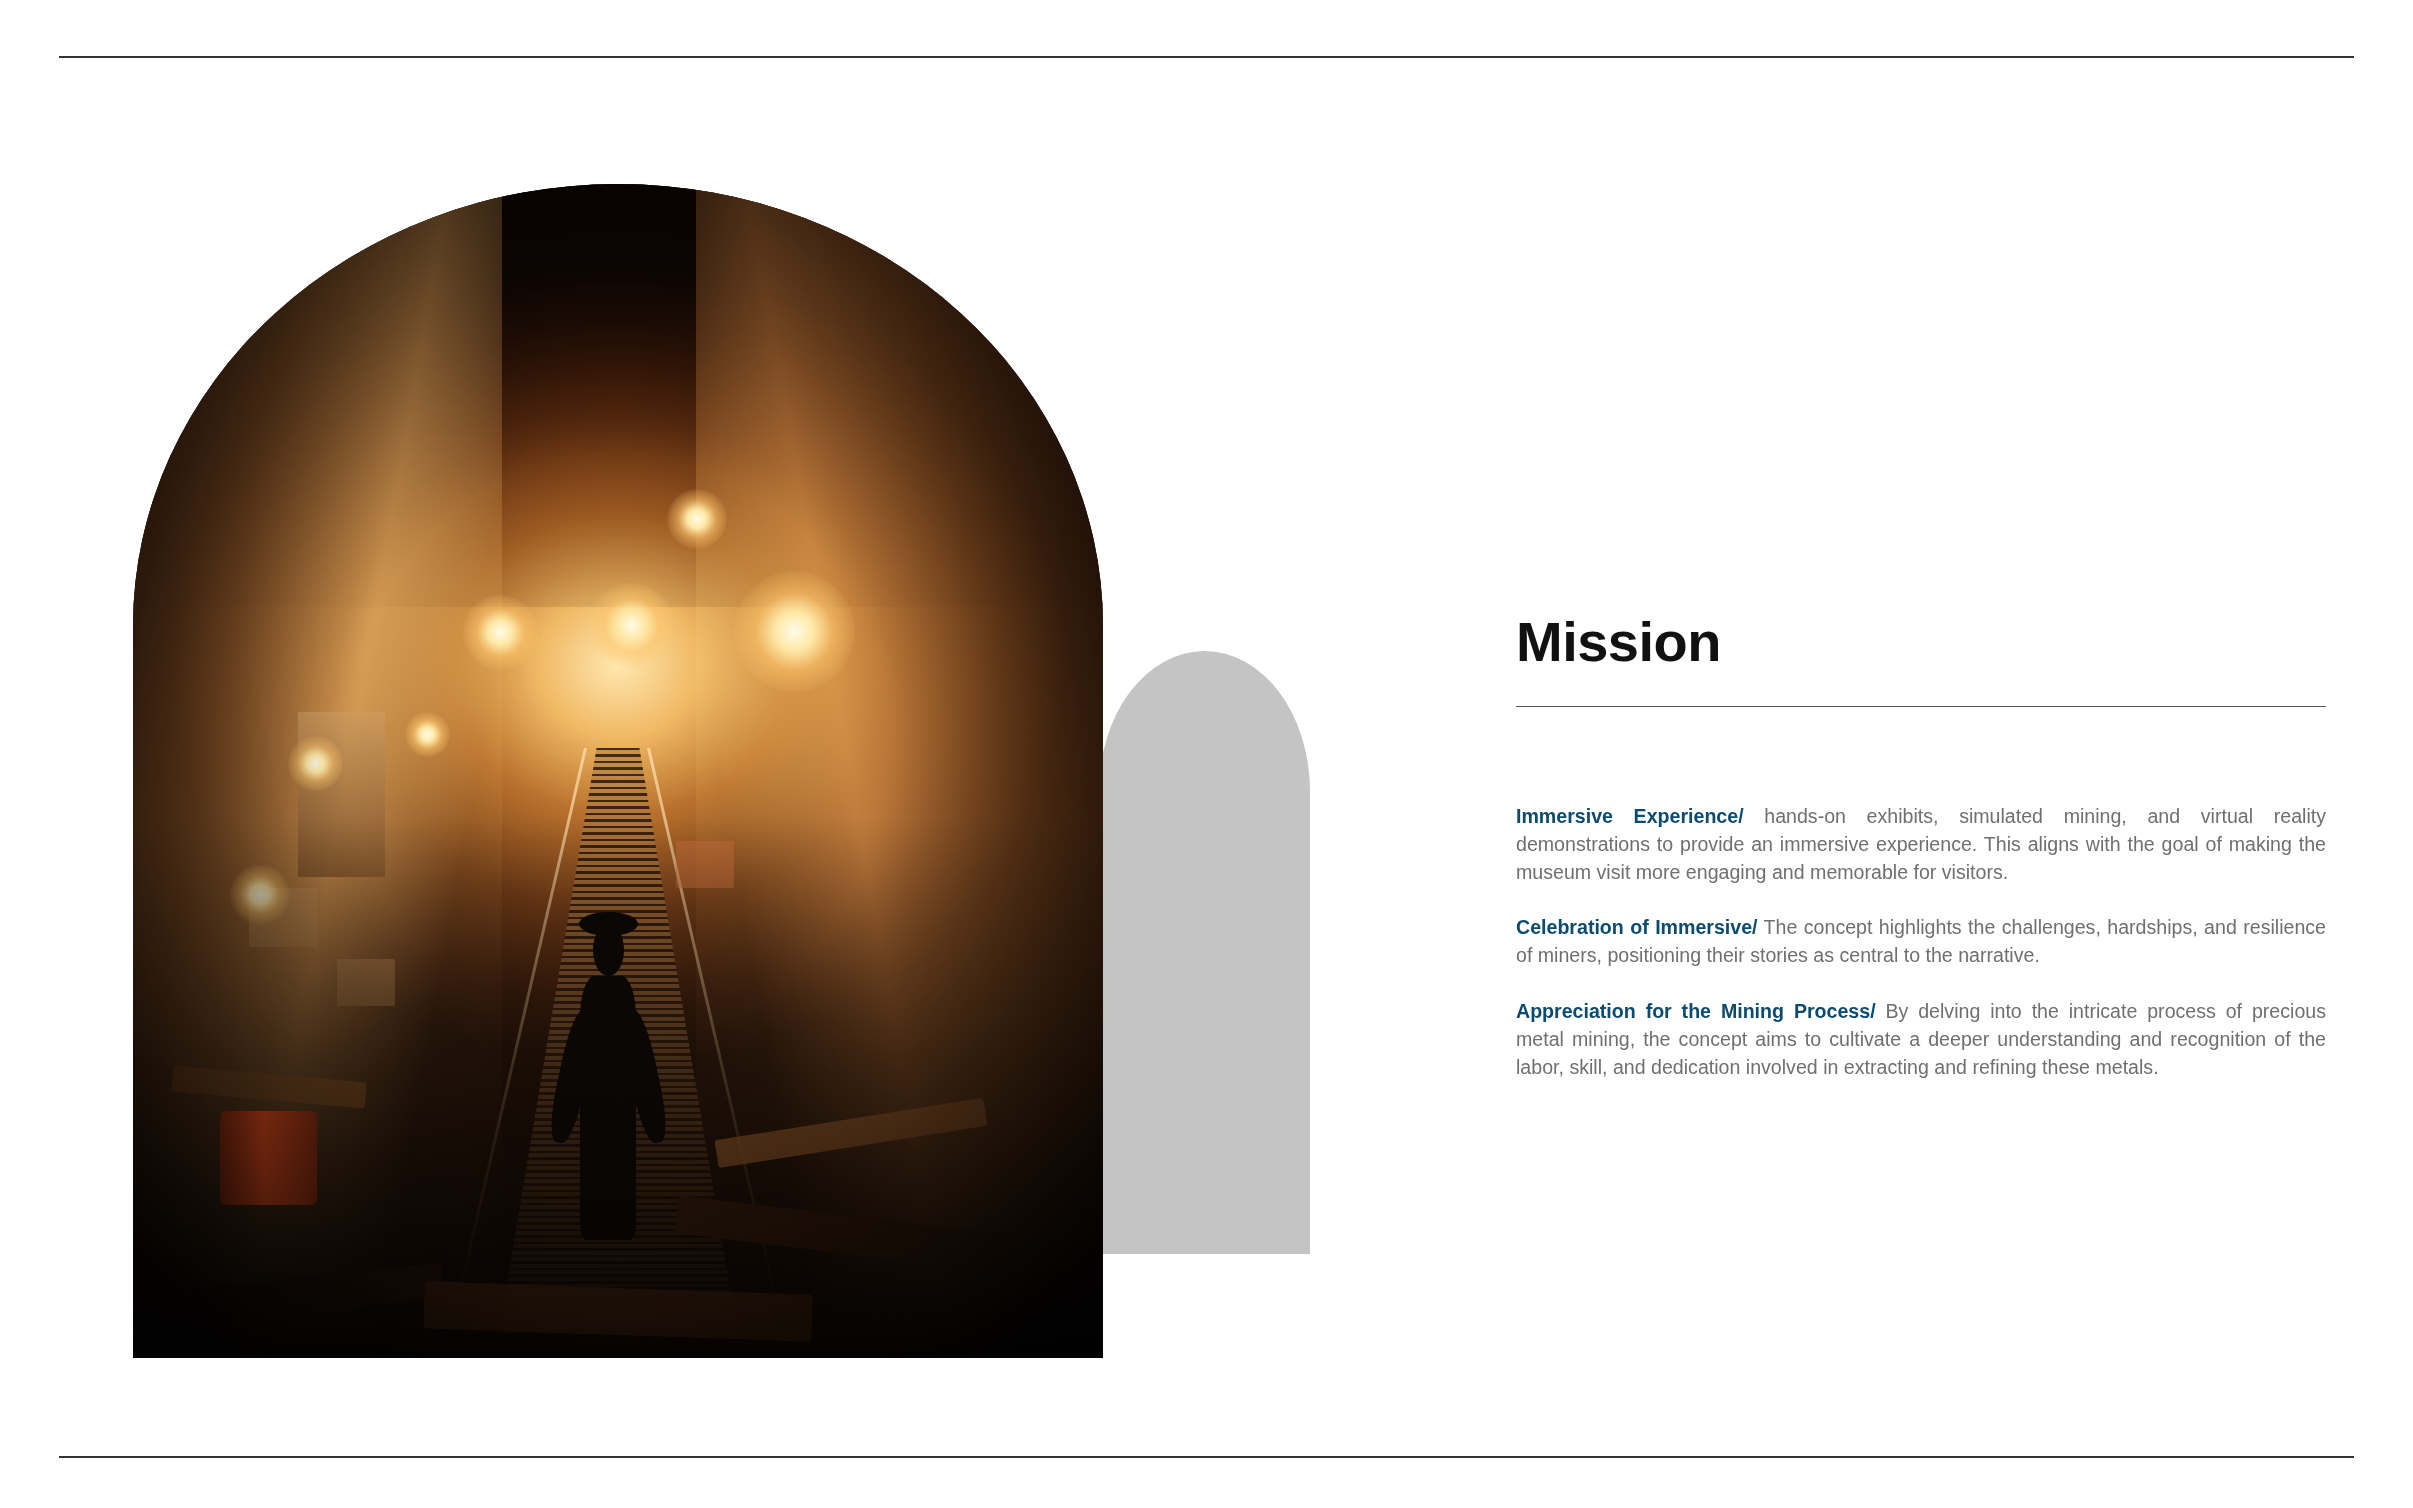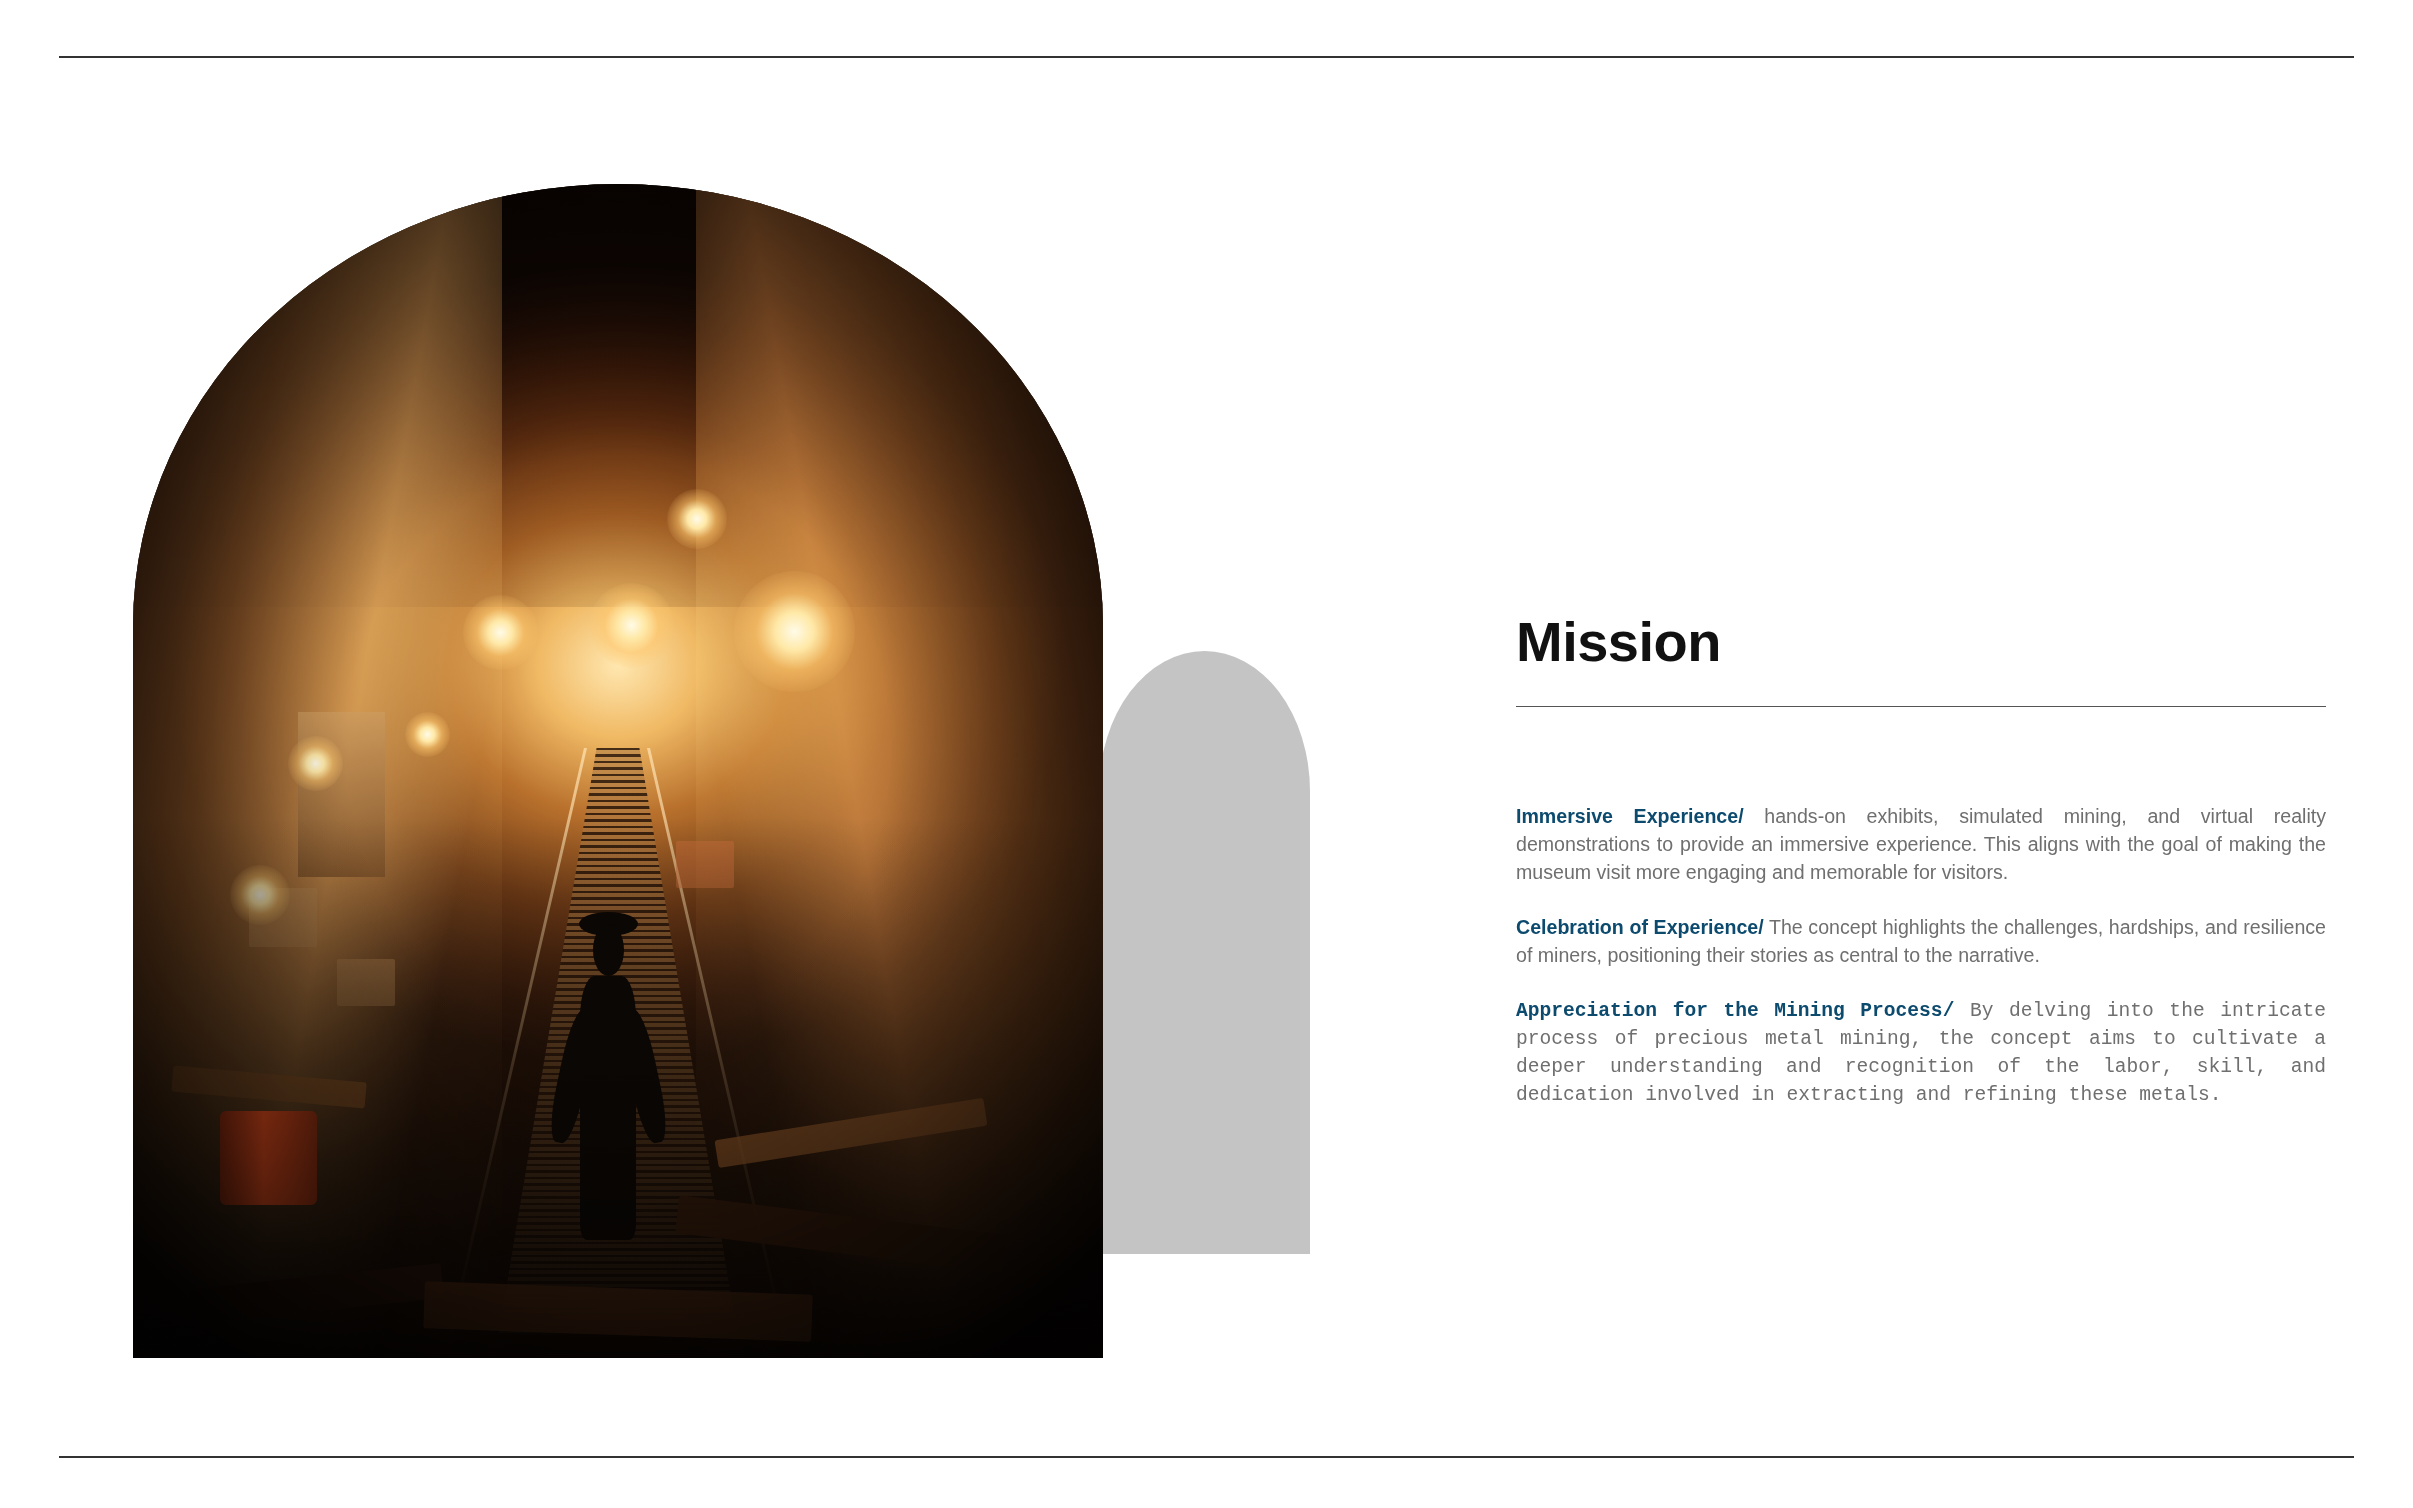--- a/index.html
+++ b/index.html
@@ -234,21 +234,21 @@
     background: #555555;
   }
   .body-blocks { margin-top: 96px; }
   .para {
     font-size: 19.6px;
     line-height: 1.42;
     color: #6f6f6f;
     text-align: justify;
     margin: 0 0 28px 0;
   }
-  .para:last-child { margin-bottom: 0; font-family: Liberation Mono, monospace; }
+  .para:last-child { margin-bottom: 0; }
   .para b {
     color: #0c4a6e;
     font-weight: 700;
   }
 </style>
 </head>
 <body>
 
 <div class="rule top"></div>
 
@@ -305,21 +305,21 @@
 
 <div class="content">
   <h1 class="title">Mission</h1>
   <div class="title-rule"></div>
 
   <div class="body-blocks">
     <p class="para">
       <b>Immersive Experience/</b><span> hands-on exhibits, simulated mining, and virtual reality demonstrations to provide an immersive experience. This aligns with the goal of making the museum visit more engaging and memorable for visitors.</span>
     </p>
     <p class="para">
-      <b>Celebration of Experience/</b><span> The concept highlights the challenges, hardships, and resilience of miners, positioning their stories as central to the narrative.</span>
+      <b>Celebration of Immersive/</b><span> The concept highlights the challenges, hardships, and resilience of miners, positioning their stories as central to the narrative.</span>
     </p>
     <p class="para">
       <b>Appreciation for the Mining Process/</b><span> By delving into the intricate process of precious metal mining, the concept aims to cultivate a deeper understanding and recognition of the labor, skill, and dedication involved in extracting and refining these metals.</span>
     </p>
   </div>
 </div>
 
 <div class="rule bottom"></div>
 
 

